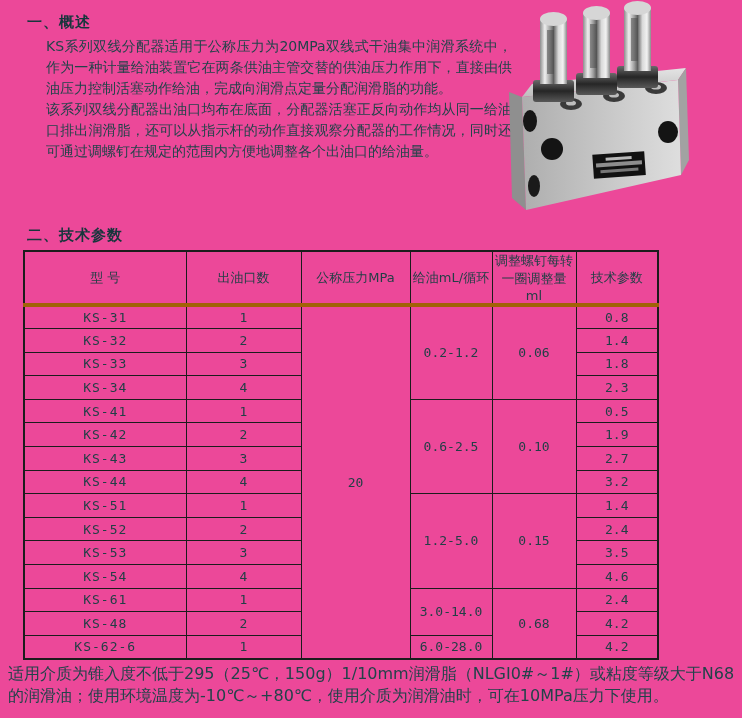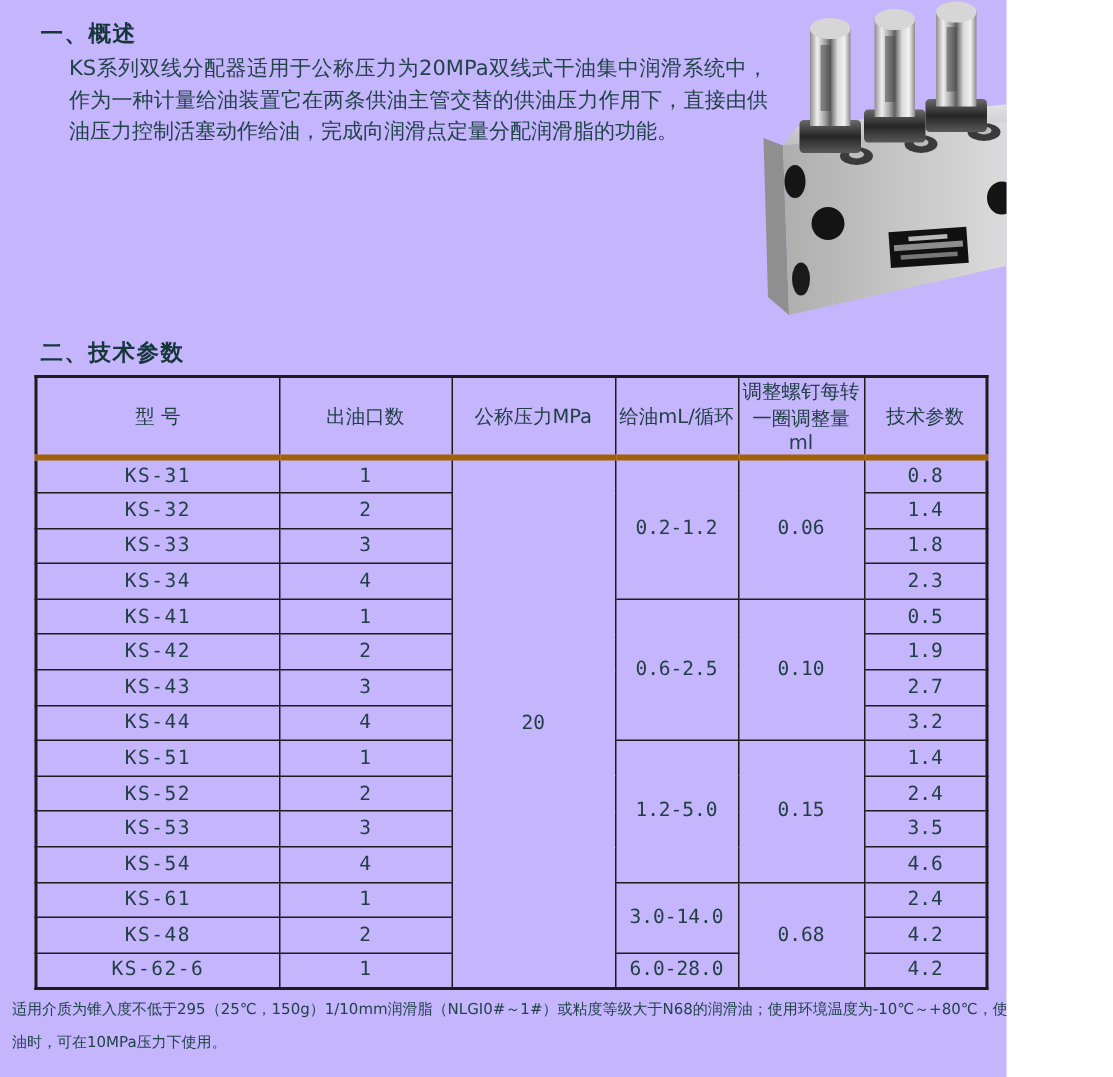--- a/index.html
+++ b/index.html
@@ -1,18 +1,18 @@
 <!DOCTYPE html>
 <html><head>
 <meta charset="utf-8">
 <style>
   html,body{margin:0;padding:0;background:#ffffff;}
   .page{
-    position:relative;width:671px;height:718px;overflow:hidden;
-    background:#c4b5fd;color:#1e3e44;
+    position:relative;width:742px;height:718px;overflow:hidden;
+    background:#ec4899;color:#1e3e44;
     font-family:"DejaVu Sans","Liberation Sans",sans-serif;
   }
   .sec-heading{
     position:absolute;left:27px;margin:0;
     font-size:15px;font-weight:bold;color:#16363c;letter-spacing:1px;
   }
   #overview-heading{top:13px;}
   #specs-heading{top:226px;text-align:right;}
   .overview-text{
     position:absolute;left:27px;top:36px;width:466px;
@@ -34,32 +34,33 @@
     padding:0 2px;font-size:13px;overflow:hidden;
   }
   table.specs tr.hdr td{
     height:48px;font-size:13px;border-bottom:4px solid #a16207;
     font-family:"DejaVu Sans","Liberation Sans",sans-serif;
   }
   table.specs tr.body-row{height:23.6px;}
   td.model-cell{letter-spacing:1px;}
   .footer-note{
     position:absolute;left:8px;top:663px;width:730px;
-    font-size:10px;line-height:22px;color:#22434a;
+    font-size:16px;line-height:22px;color:#22434a;
   }
 </style>
 </head>
 <body>
 
 <div class="page">
 
   <h2 class="sec-heading" id="overview-heading">一、概述</h2>
 
   <div class="overview-text">
     <p>KS系列双线分配器适用于公称压力为20MPa双线式干油集中润滑系统中，作为一种计量给油装置它在两条供油主管交替的供油压力作用下，直接由供油压力控制活塞动作给油，完成向润滑点定量分配润滑脂的功能。</p>
+    <p>该系列双线分配器出油口均布在底面，分配器活塞正反向动作均从同一给油口排出润滑脂，还可以从指示杆的动作直接观察分配器的工作情况，同时还可通过调螺钉在规定的范围内方便地调整各个出油口的给油量。</p>
   </div>
 
   <div class="photo-wrap">
     <svg width="242" height="220" viewBox="0 0 242 220" xmlns="http://www.w3.org/2000/svg">
       <defs>
         <linearGradient id="gFace" x1="0" y1="0" x2="1" y2="0">
           <stop offset="0" stop-color="#aeaeae"></stop>
           <stop offset="0.5" stop-color="#c6c6c6"></stop>
           <stop offset="1" stop-color="#dedede"></stop>
         </linearGradient>

